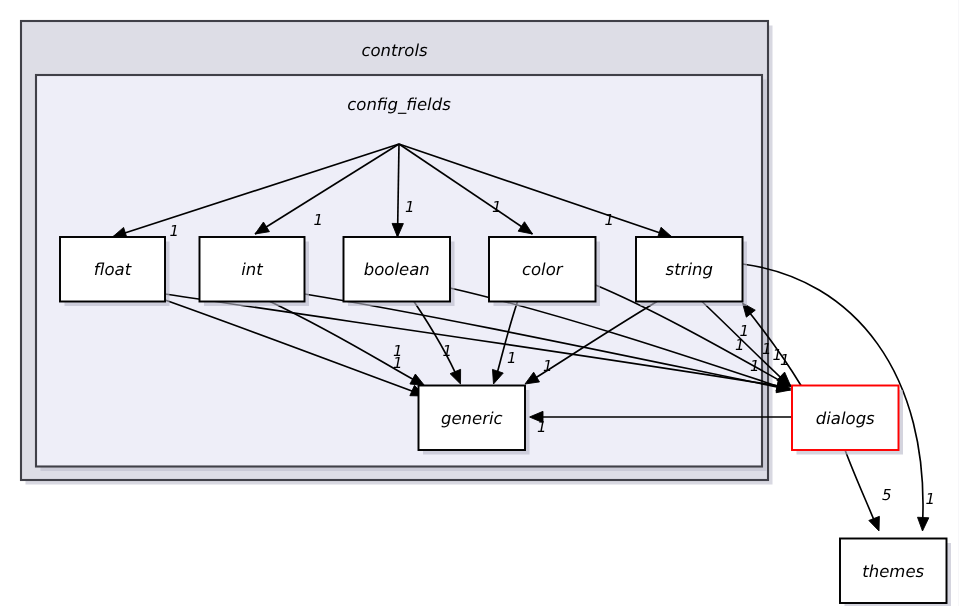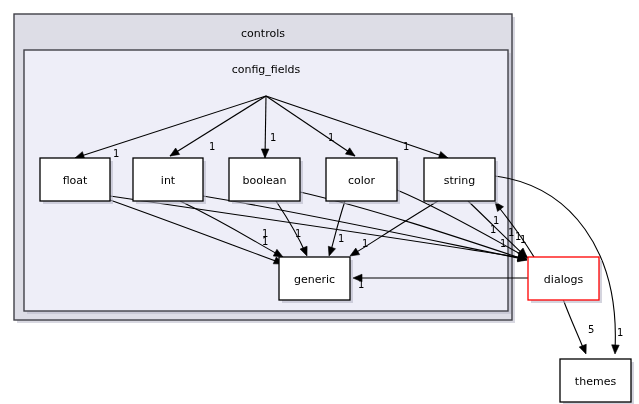--- a/index.html
+++ b/index.html
@@ -1,18 +1,18 @@
 <!DOCTYPE html>
 <html><head>
 <meta charset="utf-8">
 <style>
   html,body{margin:0;padding:0;background:#ffffff;}
   body{width:639px;height:404px;overflow:hidden;
        font-family:"DejaVu Sans","Liberation Sans",sans-serif;}
-  #graph{position:relative;width:543px;height:404px;}
+  #graph{position:relative;width:543px;height:404px;font-style:italic;}
   svg{position:absolute;left:0;top:0;width:639px;height:404px;}
   .node-label{font-size:11px;fill:#000000;
               font-family:"DejaVu Sans","Liberation Sans",sans-serif;
               text-anchor:middle;dominant-baseline:middle;}
   .cluster-label{font-size:11px;fill:#000000;
               font-family:"DejaVu Sans","Liberation Sans",sans-serif;
               text-anchor:middle;}
   .edge-label{font-size:10px;fill:#000000;
               font-family:"DejaVu Sans","Liberation Sans",sans-serif;
               text-anchor:start;}

